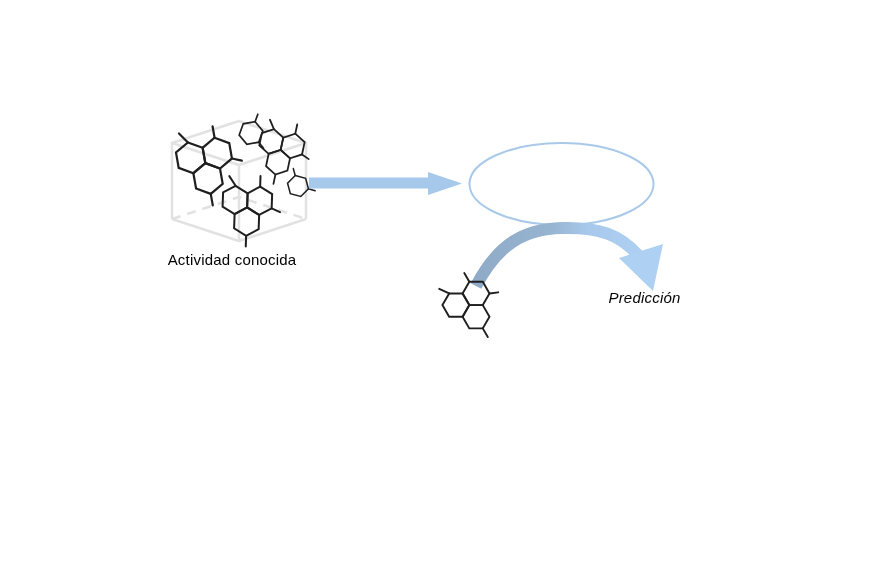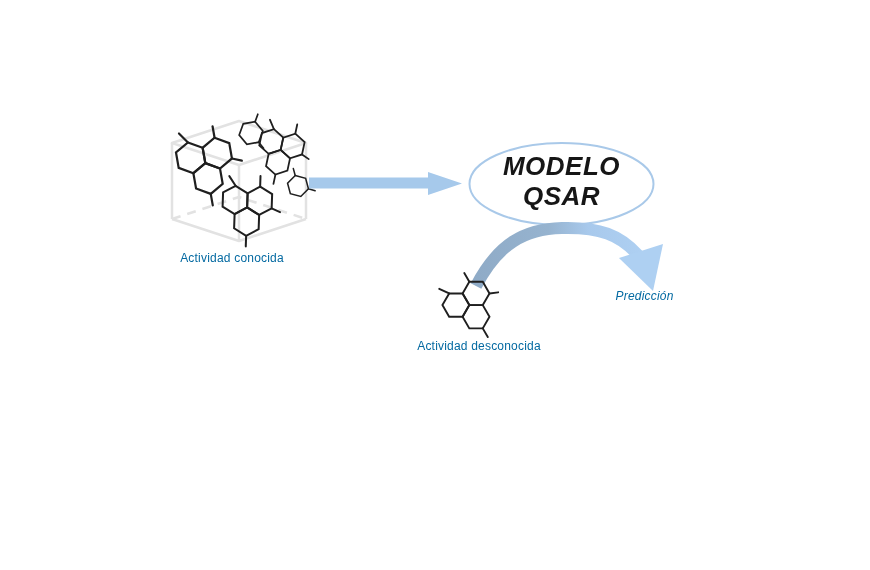--- a/index.html
+++ b/index.html
@@ -15,22 +15,22 @@
     background: #ffffff;
     overflow: hidden;
   }
   .canvas svg {
     position: absolute;
     left: 0;
     top: 0;
   }
   .label {
     position: absolute;
-    color: #0369a1;
-    font-size: 12px;
+    color: #000000;
+    font-size: 15px;
     text-align: center;
     letter-spacing: 0.2px;
     white-space: nowrap;
   }
   .known-label    { left: 146px; top: 251px; width: 172px; }
   .unknown-label  { left: 386px; top: 339px; width: 186px; }
   .prediction-label { left: 592px; top: 289px; width: 105px; font-style: italic; }
   .model-label {
     position: absolute;
     left: 470px;
@@ -102,22 +102,17 @@
       <polygon points="619,258 663,244 653,291" fill="#aed0f2"></polygon>
     </g>
 
     <g>
       <use href="#mol3" transform="translate(471,308) rotate(-30) scale(1.12)"></use>
     </g>
   </svg>
 
   <div class="label known-label">Actividad conocida</div>
 
-  <div class="model-label">
-    <div>MODELO</div>
-    <div>QSAR</div>
-  </div>
 
-  <div class="label unknown-label">Actividad desconocida</div>
 
   <div class="label prediction-label">Predicción</div>
 
 </div>
 
 </body></html>

